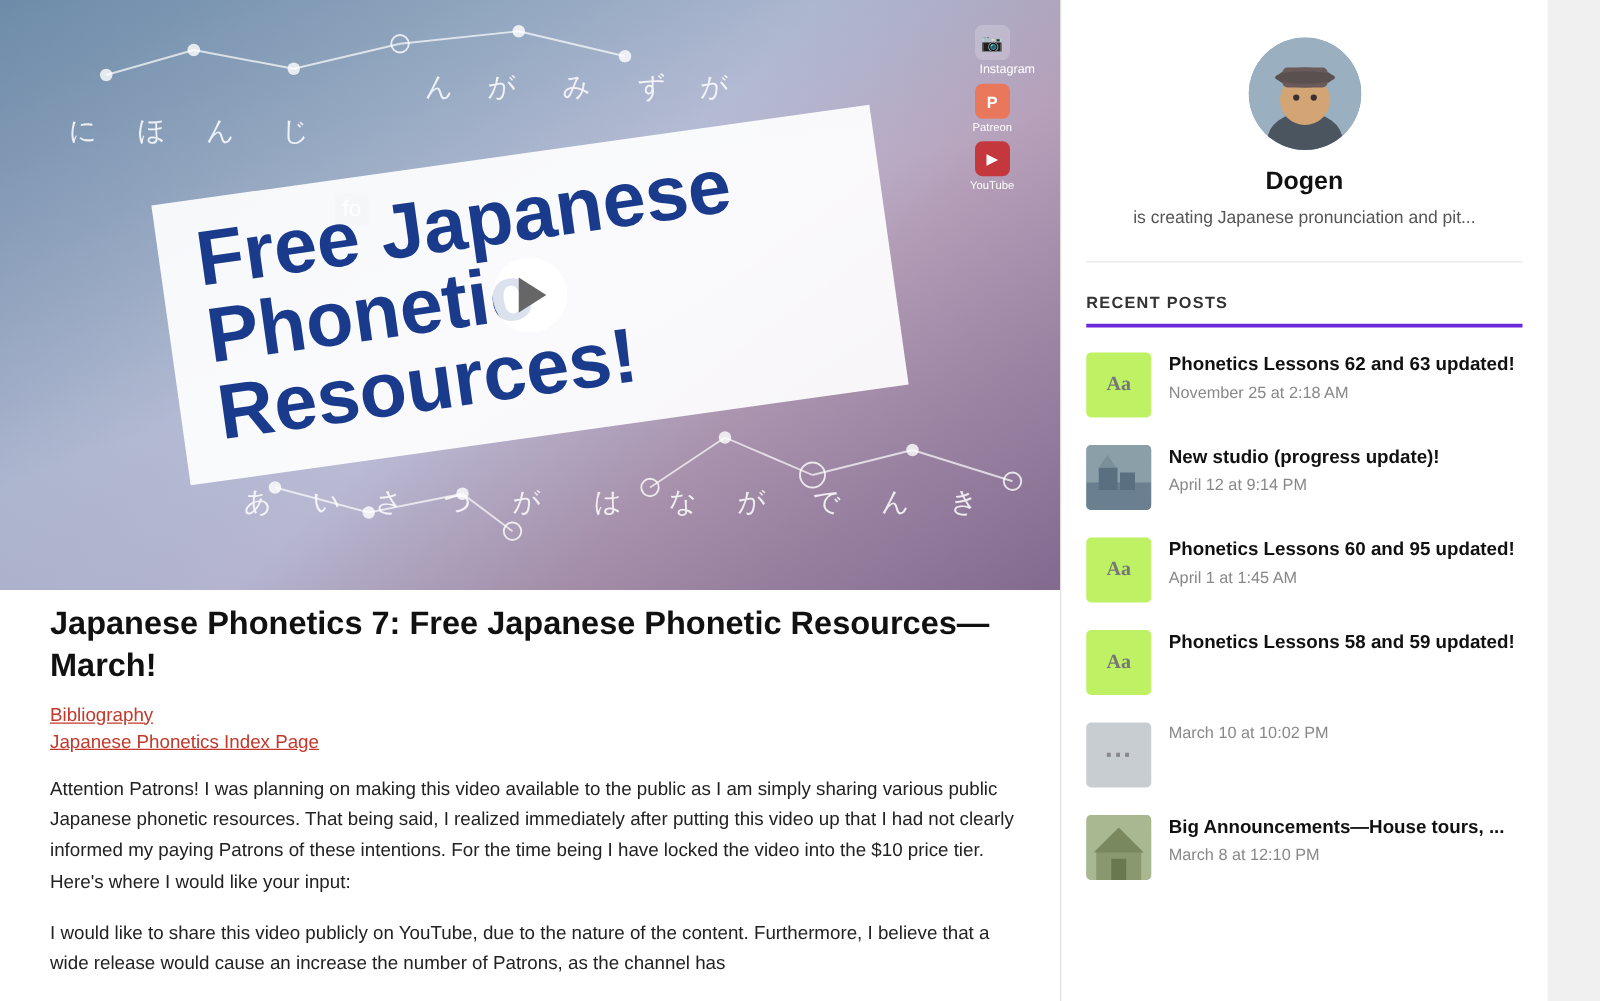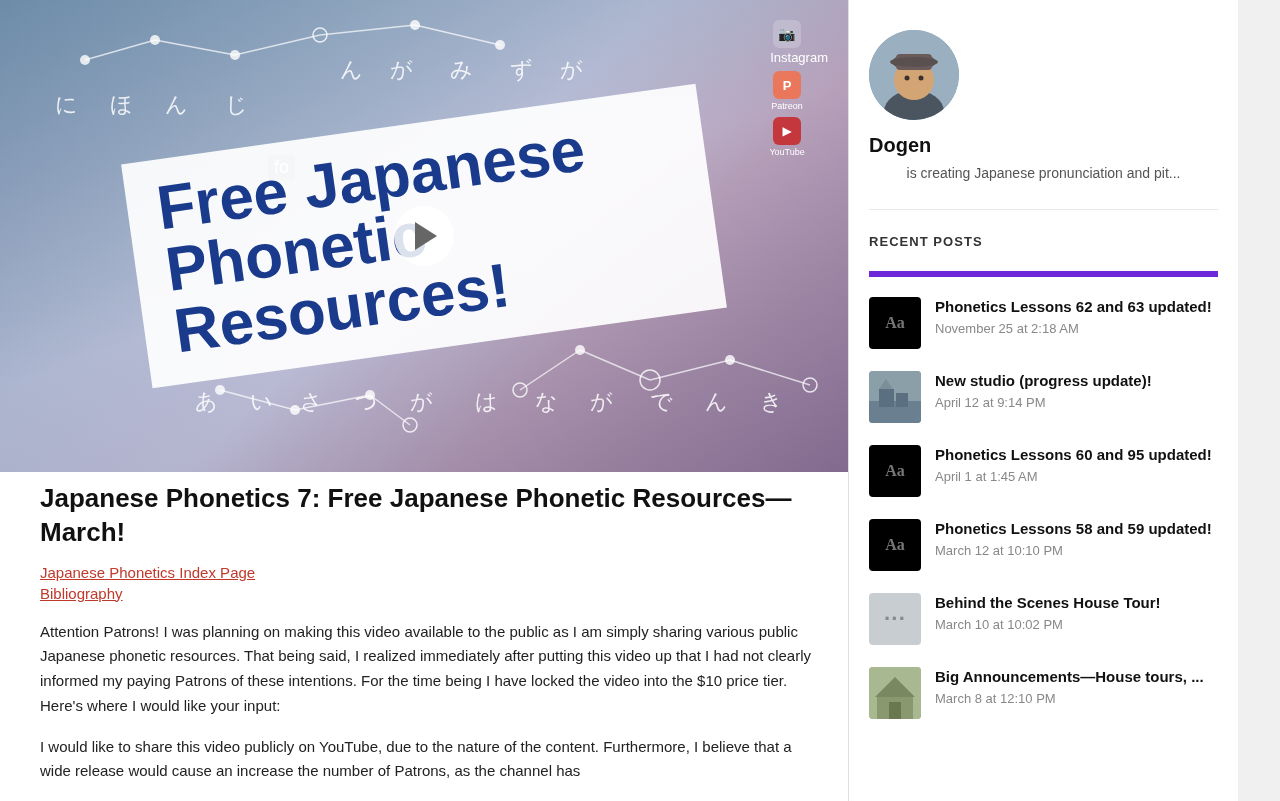--- a/index.html
+++ b/index.html
@@ -212,20 +212,21 @@
       width: 390px;
       background: #fff;
       border-left: 1px solid #e0e0e0;
       padding: 30px 20px;
     }
 
     
     .author-section {
       display: flex;
       flex-direction: column;
+      align-items: center;
       padding-bottom: 28px;
       border-bottom: 1px solid #e8e8e8;
       margin-bottom: 24px;
     }
     .author-avatar {
       width: 90px;
       height: 90px;
       border-radius: 50%;
       overflow: hidden;
       margin-bottom: 14px;
@@ -251,22 +252,22 @@
     .recent-posts-section {
       padding: 0;
     }
     .recent-posts-title {
       font-size: 13px;
       font-weight: 700;
       color: #333;
       letter-spacing: 0.08em;
       text-transform: uppercase;
       margin-bottom: 20px;
-      padding-bottom: 22px;
-      border-bottom: 6px solid #6d28d9;
+      padding-bottom: 10px;
+      border-bottom: 3px solid #6d28d9;
     }
     .post-item {
       display: flex;
       align-items: flex-start;
       gap: 14px;
       margin-bottom: 22px;
       cursor: pointer;
     }
     .post-item-thumb {
       width: 52px;
@@ -292,21 +293,21 @@
       line-height: 1.3;
       margin-bottom: 4px;
     }
     .post-item-date {
       font-size: 13px;
       color: #888;
     }
 
     
     .thumb-text {
-      background: #000000;
+      background: #bef264;
       font-family: serif;
     }
     .thumb-photo {
       background: linear-gradient(135deg, #8aa5b0, #6b8590);
     }
     .thumb-dots {
       background: #c8cdd2;
       font-size: 20px;
       color: #888;
     }
@@ -382,39 +383,39 @@
     <span class="jp-chars jp-bottom-6">は</span>
     <span class="jp-chars jp-bottom-7">な</span>
     <span class="jp-chars jp-bottom-8">が</span>
     <span class="jp-chars jp-bottom-9">で</span>
     <span class="jp-chars jp-bottom-10">ん</span>
     <span class="jp-chars" style="bottom:55px;left:760px;">き</span>
 
     <div class="social-icons">
       <div class="social-icon-item">
         <div class="social-icon-circle">📷</div>
-        <span style="font-size:13px;color:white;margin-left:24px;">Instagram</span>
+        <span style="font-size:10px;color:white;margin-left:24px;">Instagram</span>
       </div>
       <div class="social-icon-item">
         <div class="social-icon-circle" style="background:rgba(255,100,50,0.7);font-weight:bold;color:white;font-size:13px;">P</div>
         <span style="font-size:9px;color:white;">Patreon</span>
       </div>
       <div class="social-icon-item">
         <div class="social-icon-circle" style="background:rgba(200,30,30,0.8);font-size:12px;">▶</div>
         <span style="font-size:9px;color:white;">YouTube</span>
       </div>
     </div>
   </div>
 
 
   <h1 class="post-title">Japanese Phonetics 7: Free Japanese Phonetic Resources—March!</h1>
 
   <div class="post-links">
+    <a class="post-link">Bibliography</a>
     <a class="post-link">Japanese Phonetics Index Page</a>
-    <a class="post-link">Bibliography</a>
   </div>
 
   <div class="post-body">
     <p>Attention Patrons! I was planning on making this video available to the public as I am simply sharing  various public Japanese phonetic resources. That being said, I realized immediately after putting this video up that I had not clearly informed my paying Patrons of these intentions. For the time being I have locked the video into the $10 price tier. Here's where I would like your input:</p>
     <p>I would like to share this video publicly on YouTube, due to the nature of the content. Furthermore, I believe that a wide release would cause an increase the number of Patrons, as the channel has</p>
   </div>
 </div>
 
 <div class="sidebar">
 
@@ -476,28 +477,26 @@
       <div class="post-item-info">
         <div class="post-item-title">Phonetics Lessons 60 and 95 updated!</div>
         <div class="post-item-date">April 1 at 1:45 AM</div>
       </div>
     </div>
 
     <div class="post-item">
       <div class="post-item-thumb thumb-text">Aa</div>
       <div class="post-item-info">
         <div class="post-item-title">Phonetics Lessons 58 and 59 updated!</div>
-        <div class="post-item-date">March 12 at 10:10 PM</div>
       </div>
     </div>
 
     <div class="post-item">
       <div class="post-item-thumb thumb-dots" style="font-size:22px;color:#888;">···</div>
       <div class="post-item-info">
-        <div class="post-item-title">Behind the Scenes House Tour!</div>
         <div class="post-item-date">March 10 at 10:02 PM</div>
       </div>
     </div>
 
     <div class="post-item">
       <div class="post-item-thumb" style="background:linear-gradient(135deg,#b8c0a0,#98a880);">
         <svg width="52" height="52" viewBox="0 0 52 52">
           <rect width="52" height="52" fill="#a8b890"></rect>
           <rect x="8" y="28" width="36" height="24" fill="#8a9870"></rect>
           <polygon points="26,10 6,30 46,30" fill="#7a8860"></polygon>

